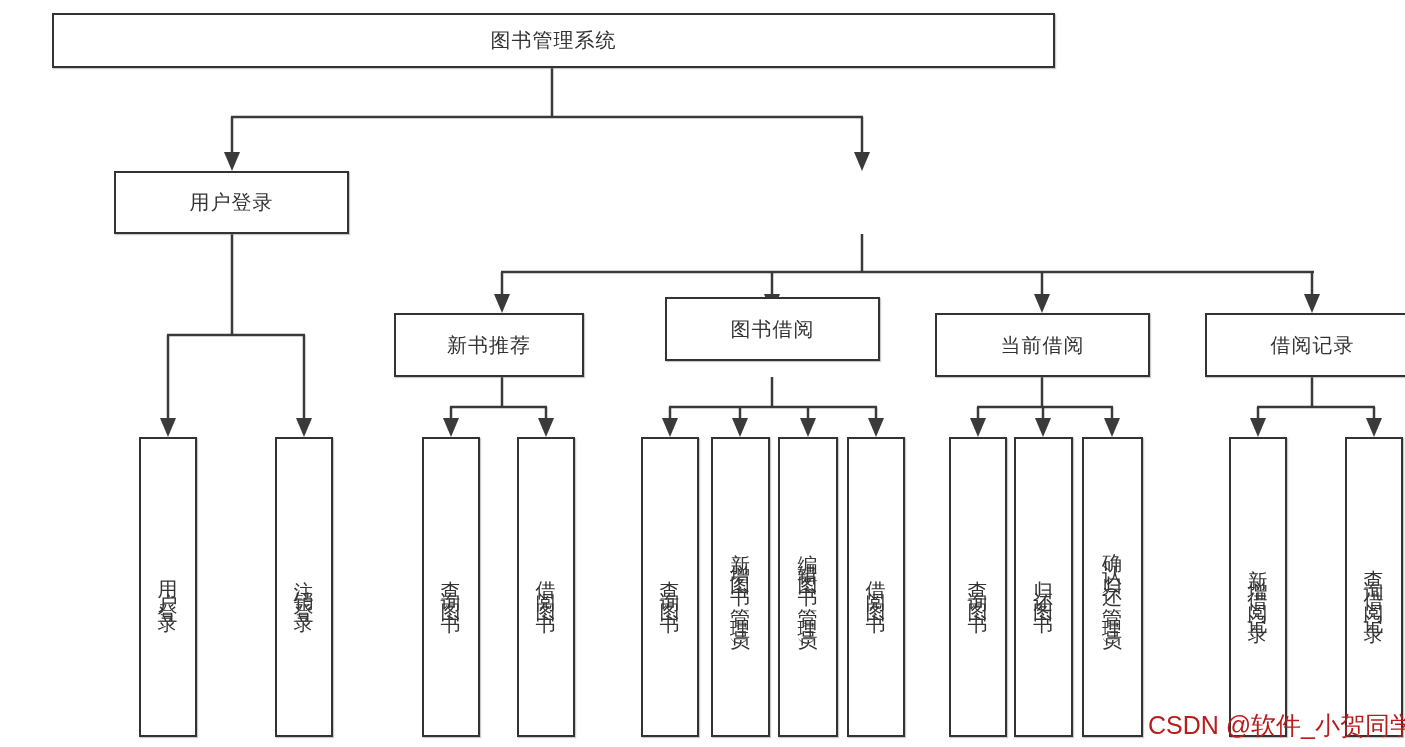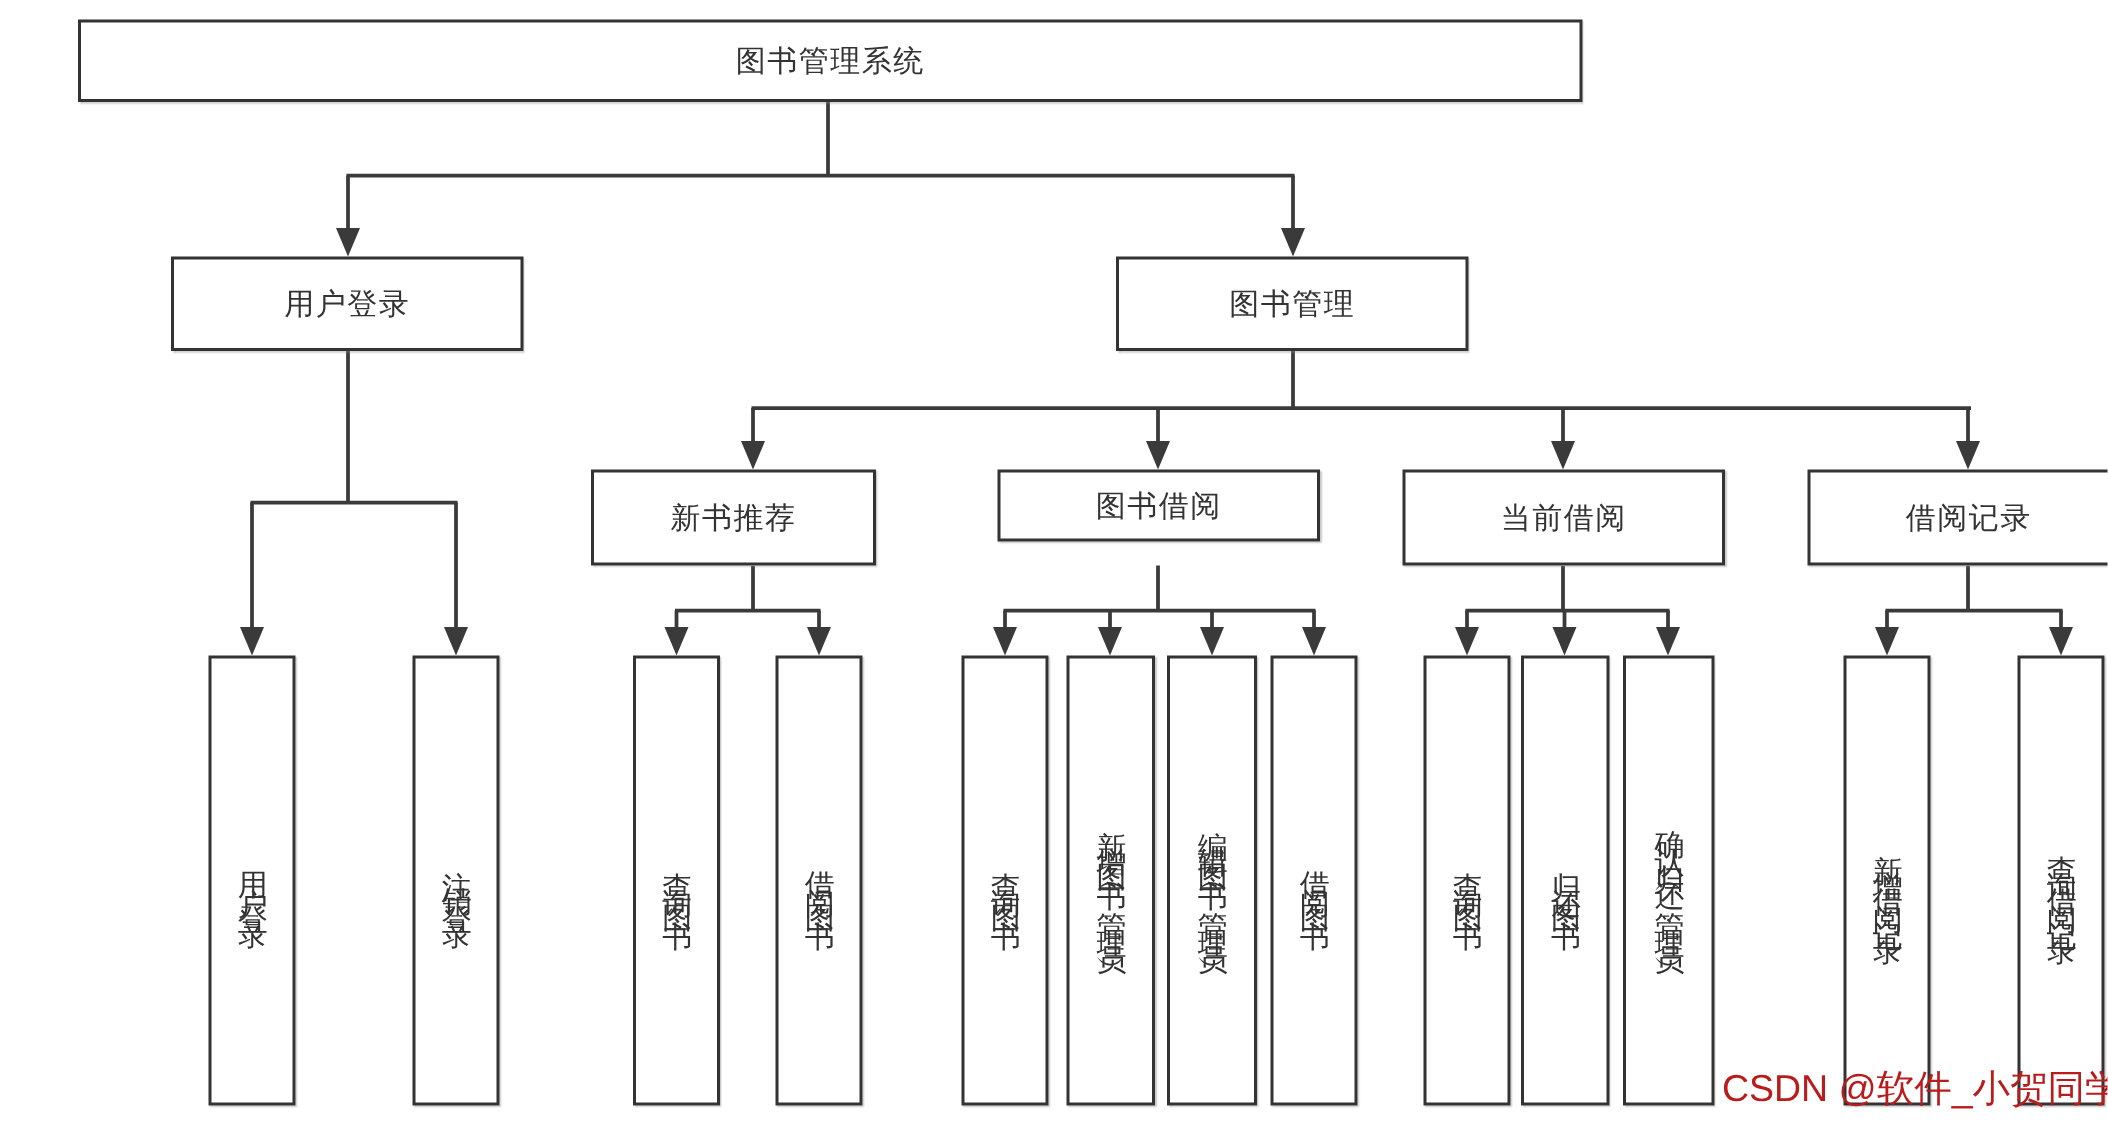--- a/index.html
+++ b/index.html
@@ -141,28 +141,25 @@
     </g>
   </svg>
 
   <div class="box" style="left:20px; top:13px; width:1003px; height:55px;">
     <span class="hlabel">图书管理系统</span>
   </div>
 
   <div class="box" style="left:82px; top:171px; width:235px; height:63px;">
     <span class="hlabel">用户登录</span>
   </div>
-  <div class="box" style="left:712px; top:171px; width:235px; height:63px;">
-    <span class="hlabel">图书管理</span>
-  </div>
 
   <div class="box" style="left:362px; top:313px; width:190px; height:64px;">
     <span class="hlabel">新书推荐</span>
   </div>
-  <div class="box" style="left:633px; top:313px; width:215px; height:48px;">
+  <div class="box" style="left:633px; top:297px; width:215px; height:64px;">
     <span class="hlabel">图书借阅</span>
   </div>
   <div class="box" style="left:903px; top:313px; width:215px; height:64px;align-items:center;">
     <span class="hlabel">当前借阅</span>
   </div>
   <div class="box" style="left:1173px; top:313px; width:215px; height:64px;">
     <span class="hlabel">借阅记录</span>
   </div>
 
   <div class="box" style="left:107px; top:437px; width:58px; height:300px;">

